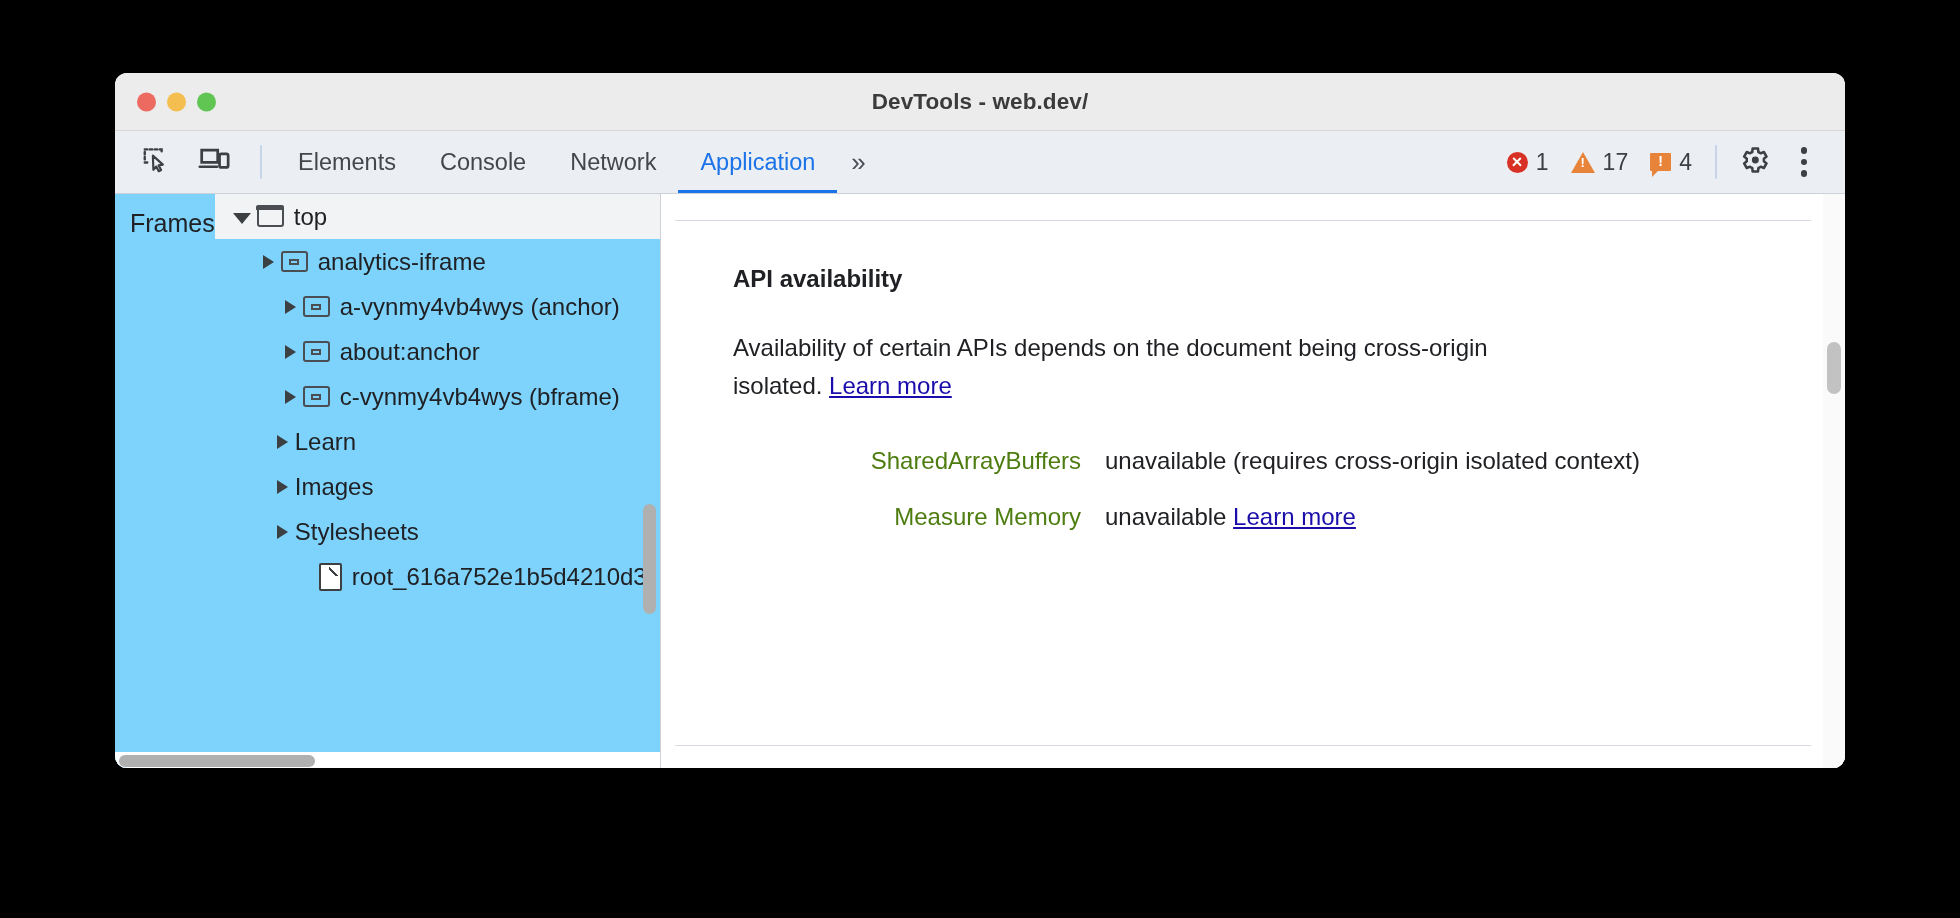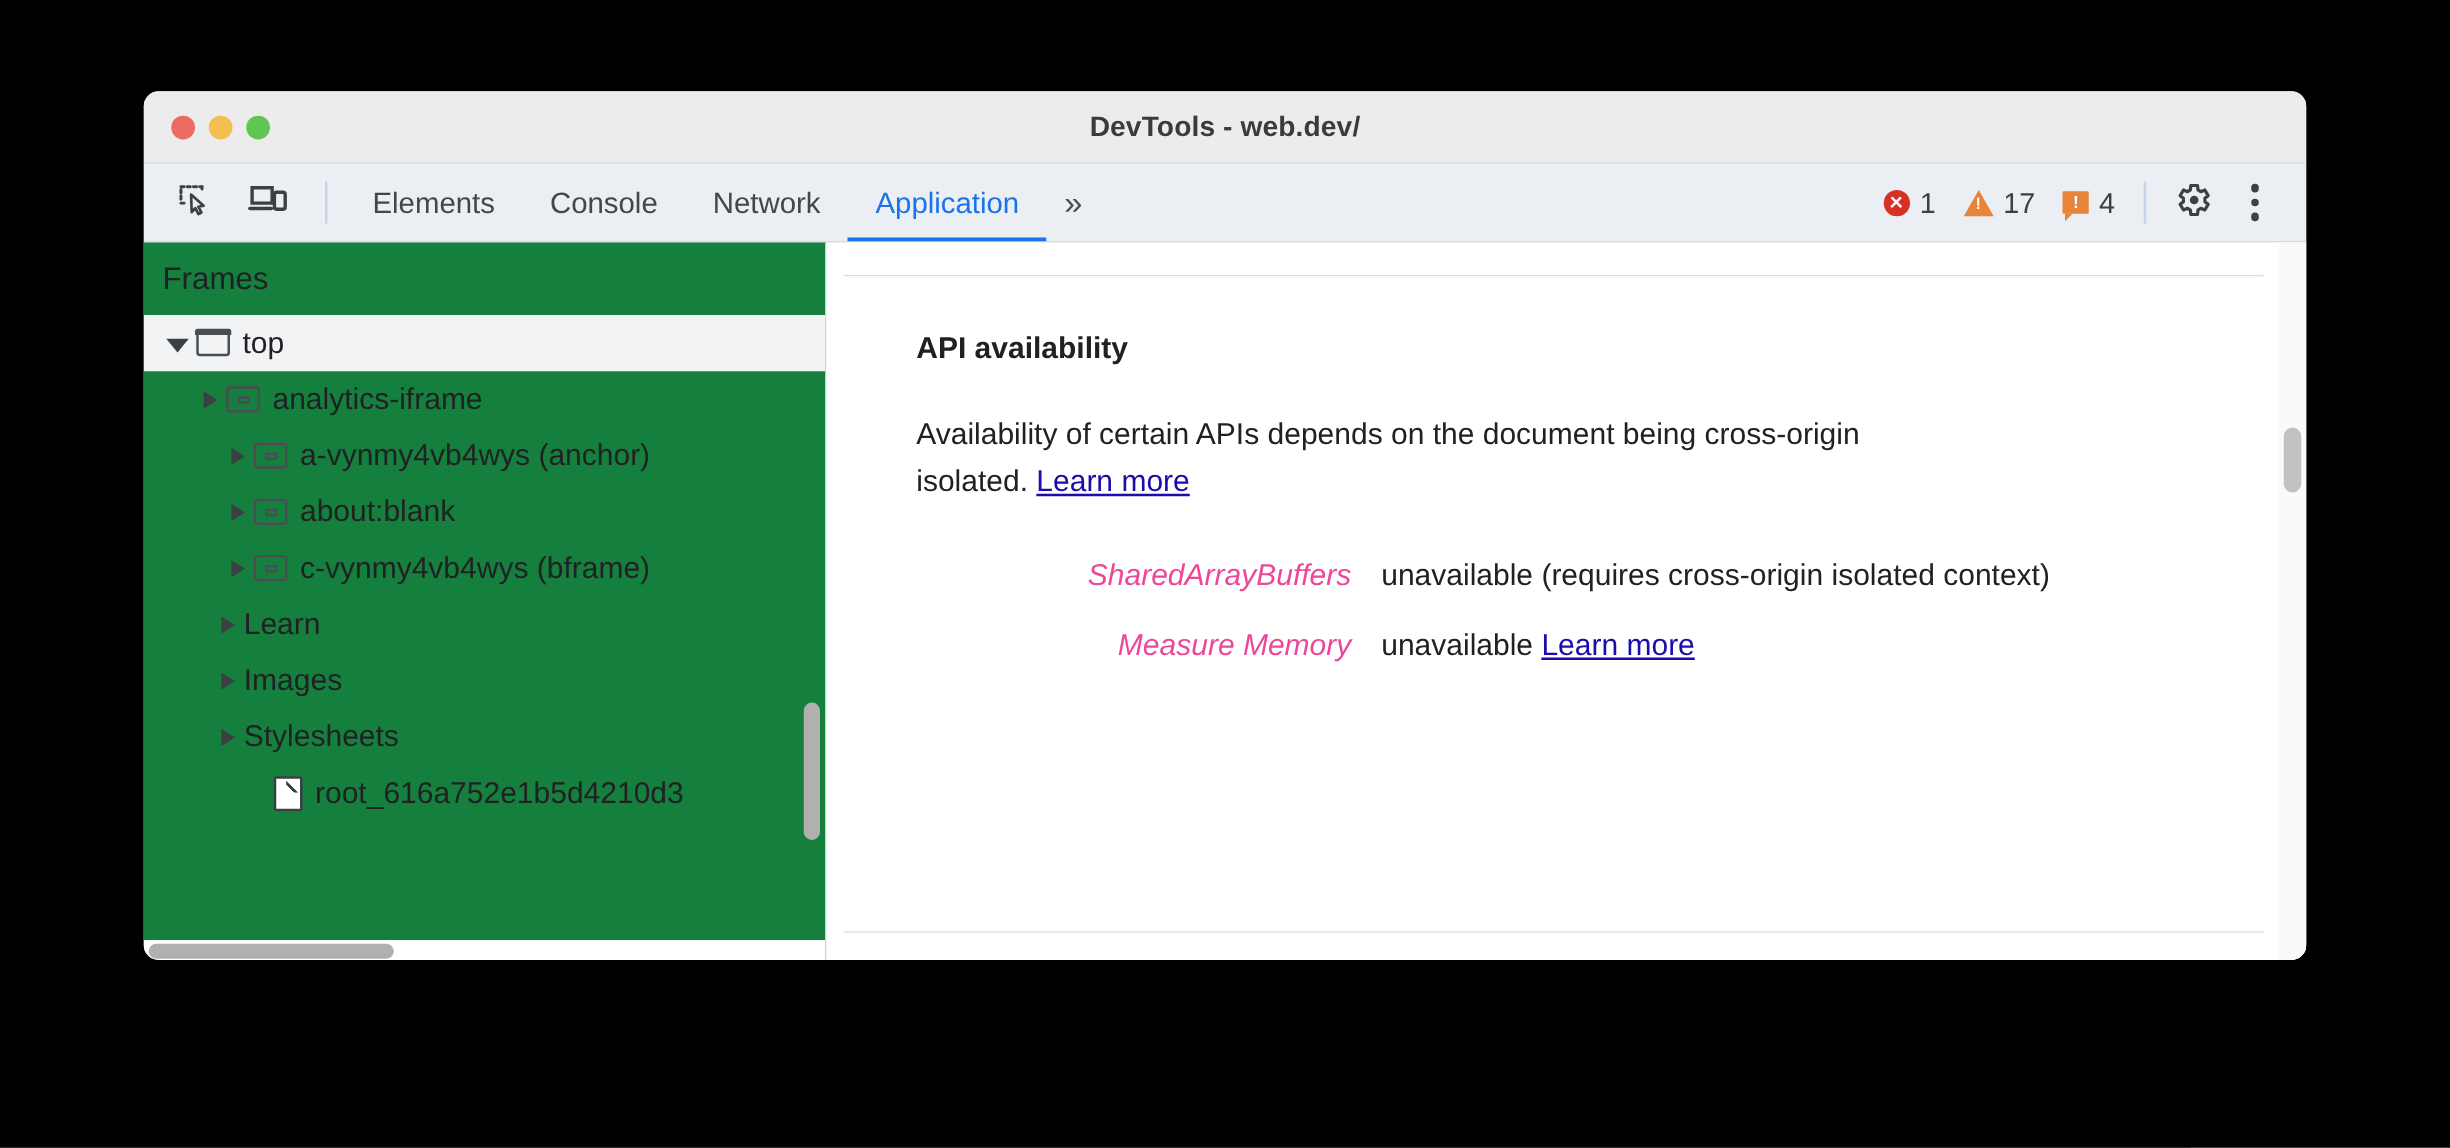--- a/index.html
+++ b/index.html
@@ -241,24 +241,24 @@
     flex: 1 1 auto;
     display: flex;
     min-height: 0;
     background: #ffffff;
   }
 
   
   .sidebar {
     width: 545px;
     flex: 0 0 545px;
-    background: #15803d;
+    background: #7dd3fc;
     border-right: 1px solid #cdd2d9;
     display: flex;
-    flex-direction: column;
+    flex-direction: row;
     position: relative;
     min-height: 0;
   }
   .sb-header {
     height: 58px;
     display: flex;
     align-items: center;
     padding-left: 15px;
     font-size: 25px;
     color: #202124;
@@ -430,23 +430,22 @@
     font-size: 24px;
     color: #202124;
     line-height: 1.55;
     margin-bottom: 18px;
   }
   .dkey {
     width: 372px;
     flex: 0 0 372px;
     text-align: right;
     padding-right: 24px;
-    color: #ec4899;
+    color: #4d7c0f;
     box-sizing: border-box;
-    font-style: italic;
   }
   .dval {
     flex: 1 1 auto;
   }
   .dnote { }
 
   
   .main-vscroll-track {
     position: absolute;
     right: 0; top: 0; bottom: 0;
@@ -580,21 +579,21 @@
 
           <div class="trow ind3">
             <span class="twisty"></span>
             <span class="fr-icon sub"></span>
             <span class="lbl">a-vynmy4vb4wys (anchor)</span>
           </div>
 
           <div class="trow ind3">
             <span class="twisty"></span>
             <span class="fr-icon sub"></span>
-            <span class="lbl">about:blank</span>
+            <span class="lbl">about:anchor</span>
           </div>
 
           <div class="trow ind3">
             <span class="twisty"></span>
             <span class="fr-icon sub"></span>
             <span class="lbl">c-vynmy4vb4wys (bframe)</span>
           </div>
 
           <div class="trow ind2b">
             <span class="twisty"></span>

